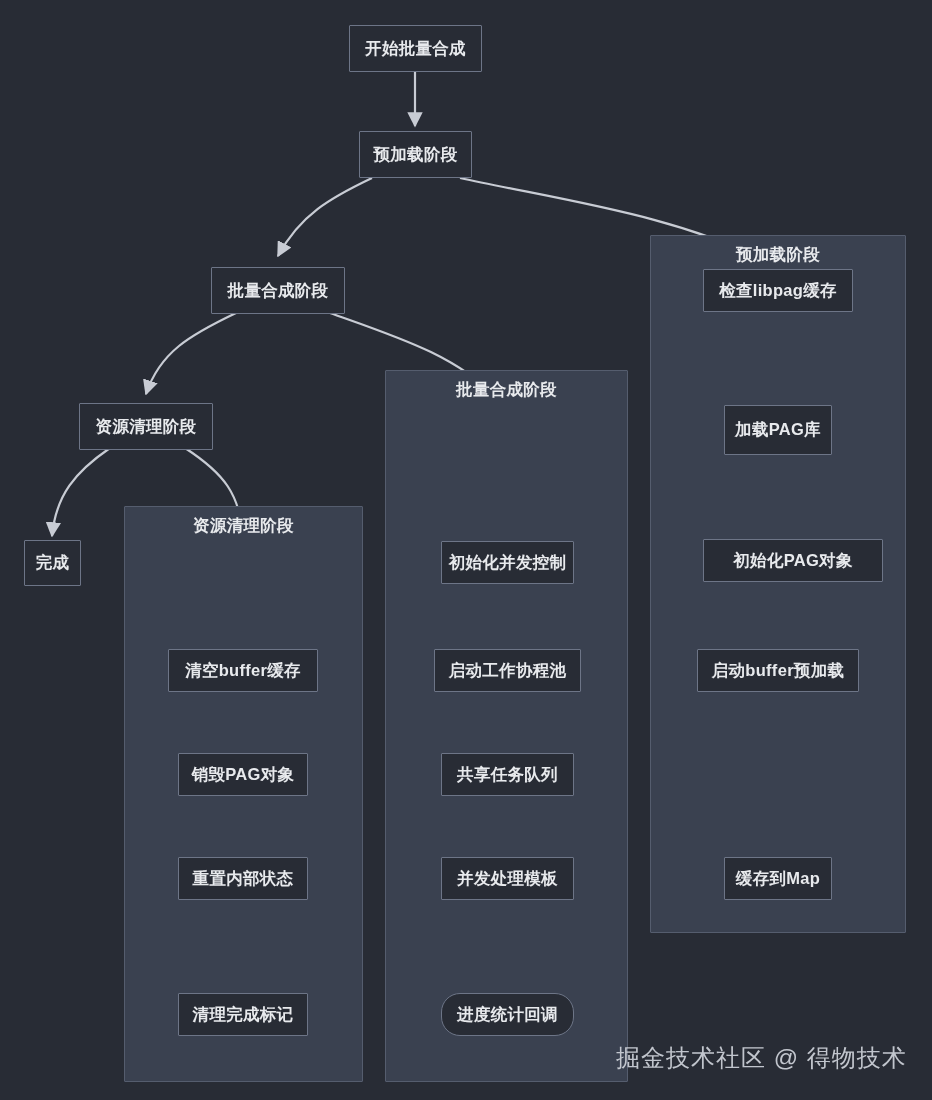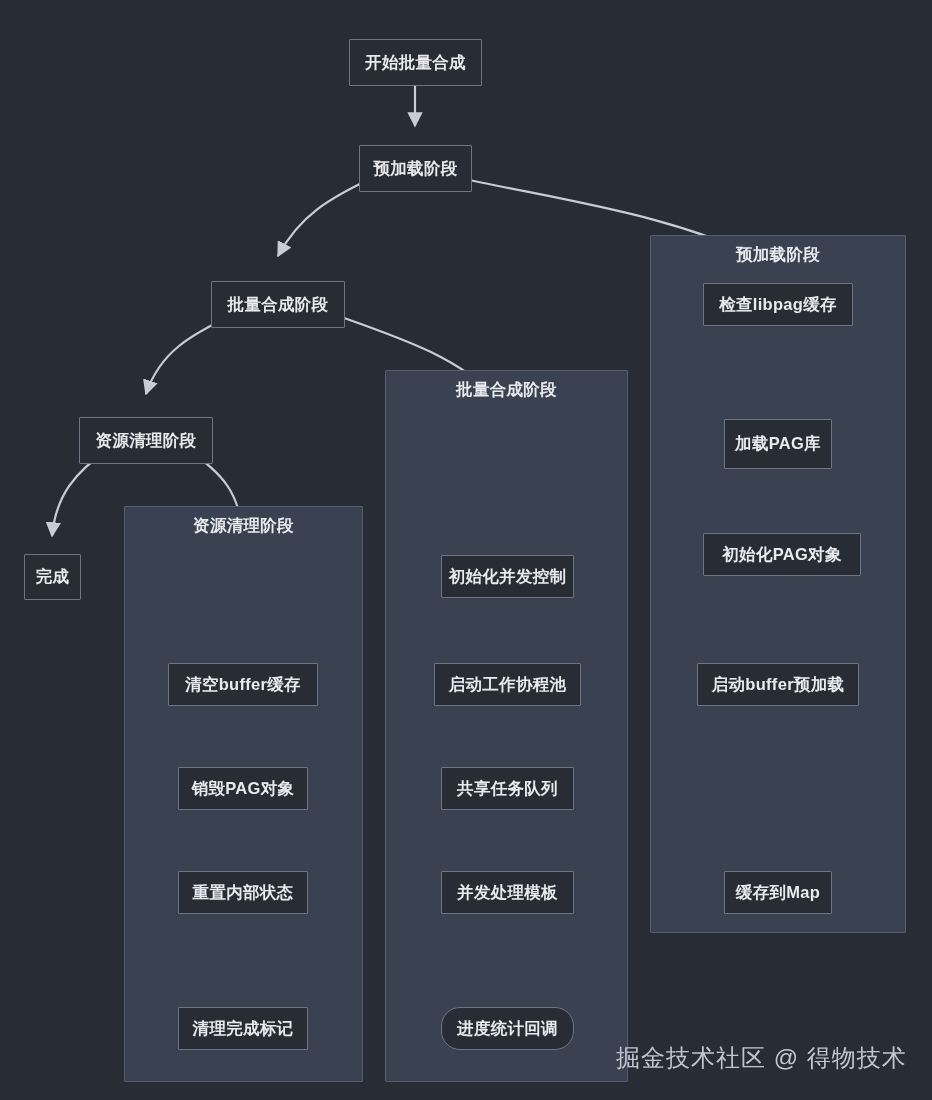--- a/index.html
+++ b/index.html
@@ -52,21 +52,20 @@
     border: 1px solid #6d7587;
     color: #e8eaed;
     font-size: 16.5px;
     font-weight: 700;
     letter-spacing: 0.3px;
     display: flex;
     align-items: center;
     justify-content: center;
     white-space: nowrap;
     border-radius: 1px;
-    margin-top: 14px;
   }
   .watermark {
     position: absolute;
     color: #cfd3da;
     font-size: 24px;
     letter-spacing: 1px;
     white-space: nowrap;
     opacity: 0.92;
   }
 </style>
@@ -147,21 +146,21 @@
   <div class="node" style="left:24px; top:540px; width:57px; height:46px;">
     <span>完成</span>
   </div>
 
   <div class="node" style="left:703px; top:269px; width:150px; height:43px;">
     <span>检查libpag缓存</span>
   </div>
   <div class="node" style="left:724px; top:405px; width:108px; height:50px;">
     <span>加载PAG库</span>
   </div>
-  <div class="node" style="left:703px; top:519px; width:158px; height:43px;">
+  <div class="node" style="left:703px; top:539px; width:180px; height:43px;">
     <span>初始化PAG对象</span>
   </div>
   <div class="node" style="left:697px; top:649px; width:162px; height:43px;">
     <span>启动buffer预加载</span>
   </div>
   <div class="node" style="left:724px; top:857px; width:108px; height:43px;">
     <span>缓存到Map</span>
   </div>
 
   <div class="node" style="left:441px; top:541px; width:133px; height:43px;">

